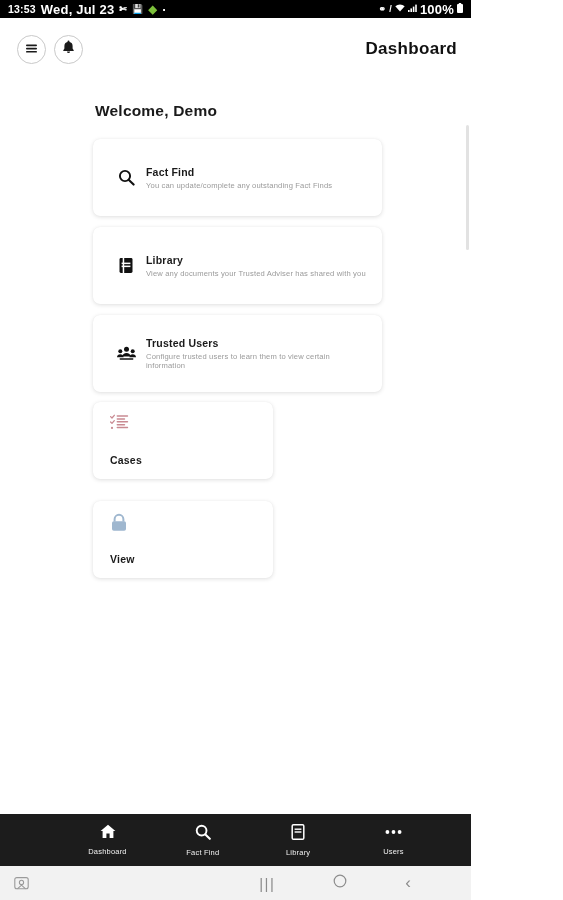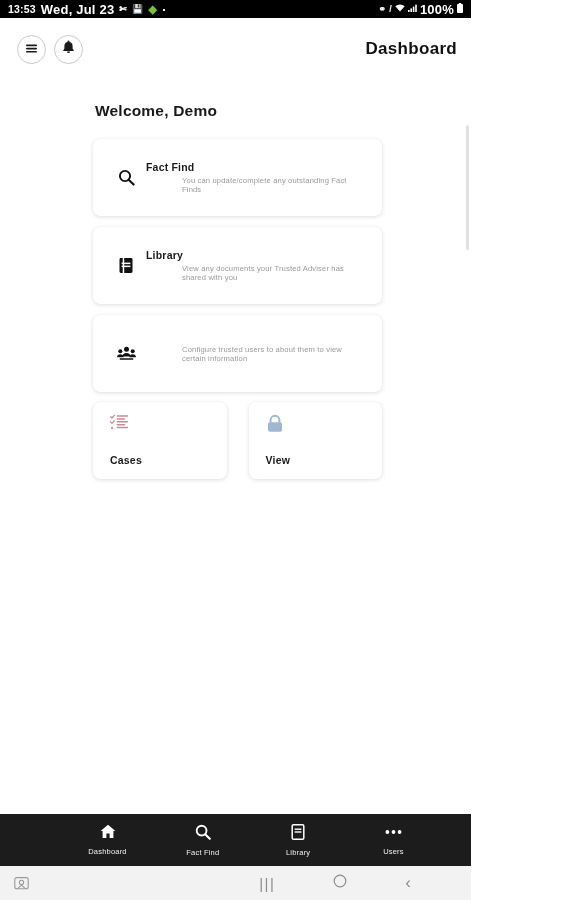--- a/index.html
+++ b/index.html
@@ -72,26 +72,26 @@
   .card-icon {
     width:34px; flex:0 0 34px; display:flex;
     align-items:center; justify-content:center; color:#111111;
   }
   .card-text { margin-left:3px; }
   .card-title {
     font-size:10.5px; font-weight:bold; color:#1a1a1a;
     letter-spacing:0.2px; margin-bottom:3px;
   }
   .card-sub {
-    font-size:7.6px; color:#9a9a9a; letter-spacing:0.15px;margin-left:36px;
+    font-size:7.6px; color:#9a9a9a; letter-spacing:0.15px;
   }
 
   
   .tiles {
-    display:flex; gap:22px; margin-top:-1px;
+    display:flex; gap:22px; margin-top:-1px;flex-direction:column;
   }
   .tile {
     width:180px; height:77px; background:#ffffff;
     border-radius:7px;
     box-shadow:0 1px 4px rgba(0,0,0,0.13), 0 0 1px rgba(0,0,0,0.06);
     padding:12px 0 0 17px; display:flex; flex-direction:column;
     justify-content:space-between;
   }
   .tile-icon { height:22px; }
   .tile-label {
@@ -235,21 +235,22 @@
             <circle cx="9.5" cy="4.2" r="2.5" fill="#111"></circle>
             <path d="M5.4 11.5c0-2.3 1.85-3.6 4.1-3.6s4.1 1.3 4.1 3.6z" fill="#111"></path>
             <circle cx="3.3" cy="6.3" r="2" fill="#111"></circle>
             <path d="M0 12.2c0-1.9 1.5-2.9 3.3-2.9s3.3 1 3.3 2.9z" fill="#111"></path>
             <circle cx="15.7" cy="6.3" r="2" fill="#111"></circle>
             <path d="M12.4 12.2c0-1.9 1.5-2.9 3.3-2.9s3.3 1 3.3 2.9z" fill="#111"></path>
             <rect x="2.6" y="13.2" width="13.8" height="1.5" rx="0.6" fill="#111"></rect>
           </svg>
         </div>
         <div class="card-text">
-          <div class="card-sub">Configure trusted users to about them to view certain information</div>
+          <div class="card-title">Trusted Users</div>
+          <div class="card-sub">Configure trusted users to learn them to view certain information</div>
         </div>
       </div>
 
 
       <div class="tiles">
         <div class="tile">
           <div class="tile-icon">
             <svg width="19" height="17" viewBox="0 0 19 17">
               <path d="M0.6 2.6 L2 4 L4.3 1.3" fill="none" stroke="#c98a92" stroke-width="1.3" stroke-linecap="round" stroke-linejoin="round"></path>
               <path d="M0.6 8 L2 9.4 L4.3 6.7" fill="none" stroke="#c98a92" stroke-width="1.3" stroke-linecap="round" stroke-linejoin="round"></path>

